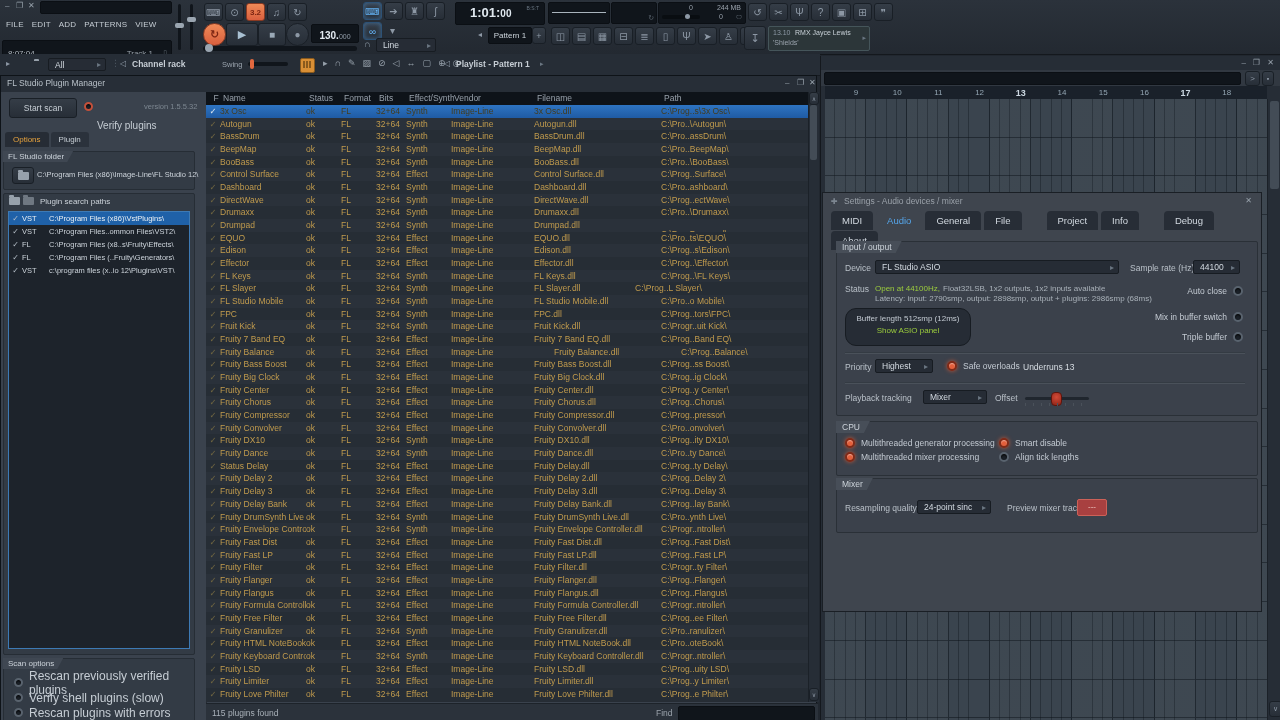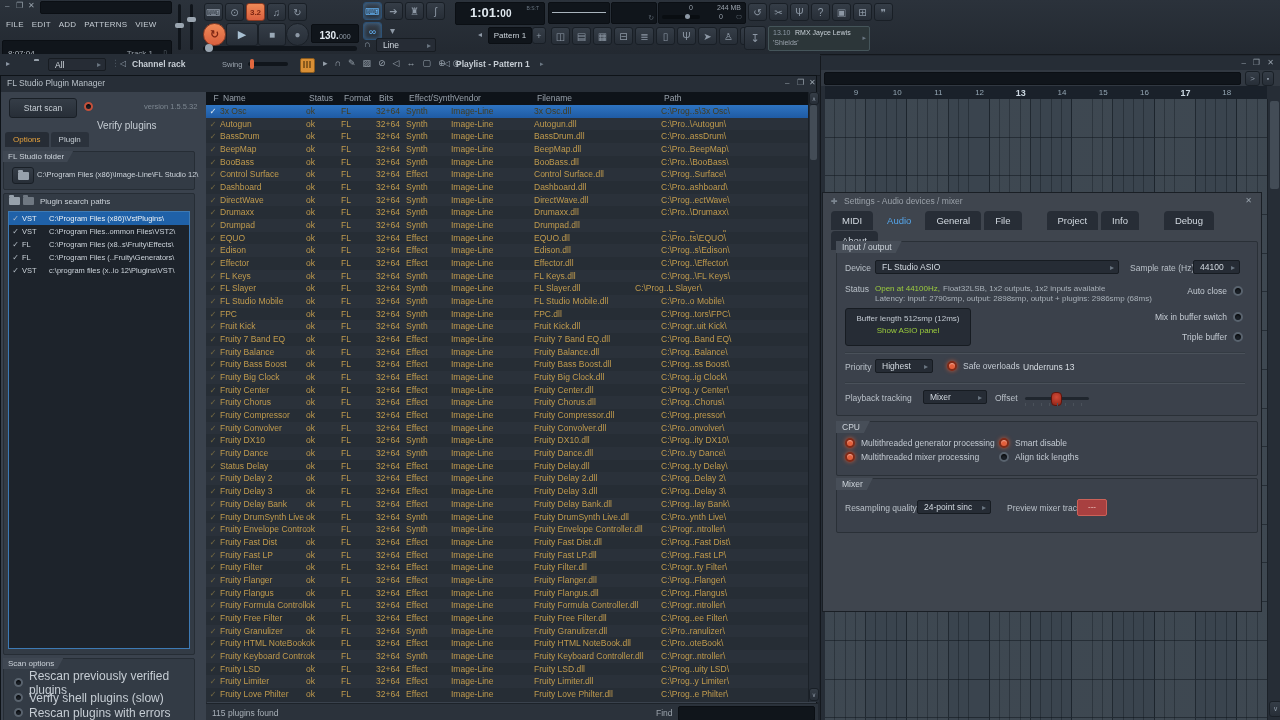--- a/index.html
+++ b/index.html
@@ -564,21 +564,21 @@
             <div class="tc" style="width: 145px;">C:\Prog..Band EQ\</div>
           </div>
           <div class="prow">
             <div class="tc tc0" style="width: 14px;">✓</div>
             <div class="tc" style="width: 86px;">Fruity Balance</div>
             <div class="tc" style="width: 35px;">ok</div>
             <div class="tc" style="width: 35px;">FL</div>
             <div class="tc" style="width: 30px;">32+64</div>
             <div class="tc" style="width: 45px;">Effect</div>
             <div class="tc" style="width: 83px;">Image-Line</div>
-            <div class="tc" style="width: 127px;">Fruity Balance.dll</div>
+            <div class="tc" style="width: 127px; margin-left: 20px;">Fruity Balance.dll</div>
             <div class="tc" style="width: 145px;">C:\Prog..Balance\</div>
           </div>
           <div class="prow">
             <div class="tc tc0" style="width: 14px;">✓</div>
             <div class="tc" style="width: 86px;">Fruity Bass Boost</div>
             <div class="tc" style="width: 35px;">ok</div>
             <div class="tc" style="width: 35px;">FL</div>
             <div class="tc" style="width: 30px;">32+64</div>
             <div class="tc" style="width: 45px;">Effect</div>
             <div class="tc" style="width: 83px;">Image-Line</div>
@@ -905,21 +905,21 @@
         <span>44100</span><i>▸</i>
       </div>
       <span class="slabel" style="left:8px;top:42px">Status</span>
       <span class="slabel green" style="left:38px;top:42px;font-size:8px">Open at 44100Hz,</span>
       <span class="slabel" style="left:106px;top:42px;font-size:8px;color:#a9b1b9"> Float32LSB, 1x2 outputs, 1x2 inputs available</span>
       <span class="slabel" style="left:38px;top:52px;font-size:8px;color:#a9b1b9">Latency: input: 2790smp, output: 2898smp, output + plugins: 2986smp (68ms)</span>
       <div class="ledrow" style="left:290px;top:44px;width:116px;justify-content:flex-end">
         <span>Auto close</span>
           <span class="led" style="width:10px;height:10px"></span>
       </div>
-      <div class="a" style="left:8px;top:66px;width:124px;height:36px;background:#262c35;border:1px solid #171c22;border-radius:3px;text-align:center">
+      <div class="a" style="left:8px;top:66px;width:124px;height:36px;background:#262c35;border:1px solid #171c22;border-radius:11px;text-align:center">
         <div style="font-size:8px;color:#c3cad2;margin-top:5px">Buffer length 512smp (12ms)</div>
         <div class="green" style="font-size:8px;margin-top:3px">Show ASIO panel</div>
       </div>
       <div class="ledrow" style="left:220px;top:70px;width:186px;justify-content:flex-end">
         <span>Mix in buffer switch</span>
           <span class="led" style="width:10px;height:10px"></span>
       </div>
       <div class="ledrow" style="left:220px;top:90px;width:186px;justify-content:flex-end">
         <span>Triple buffer</span>
           <span class="led" style="width:10px;height:10px"></span>

